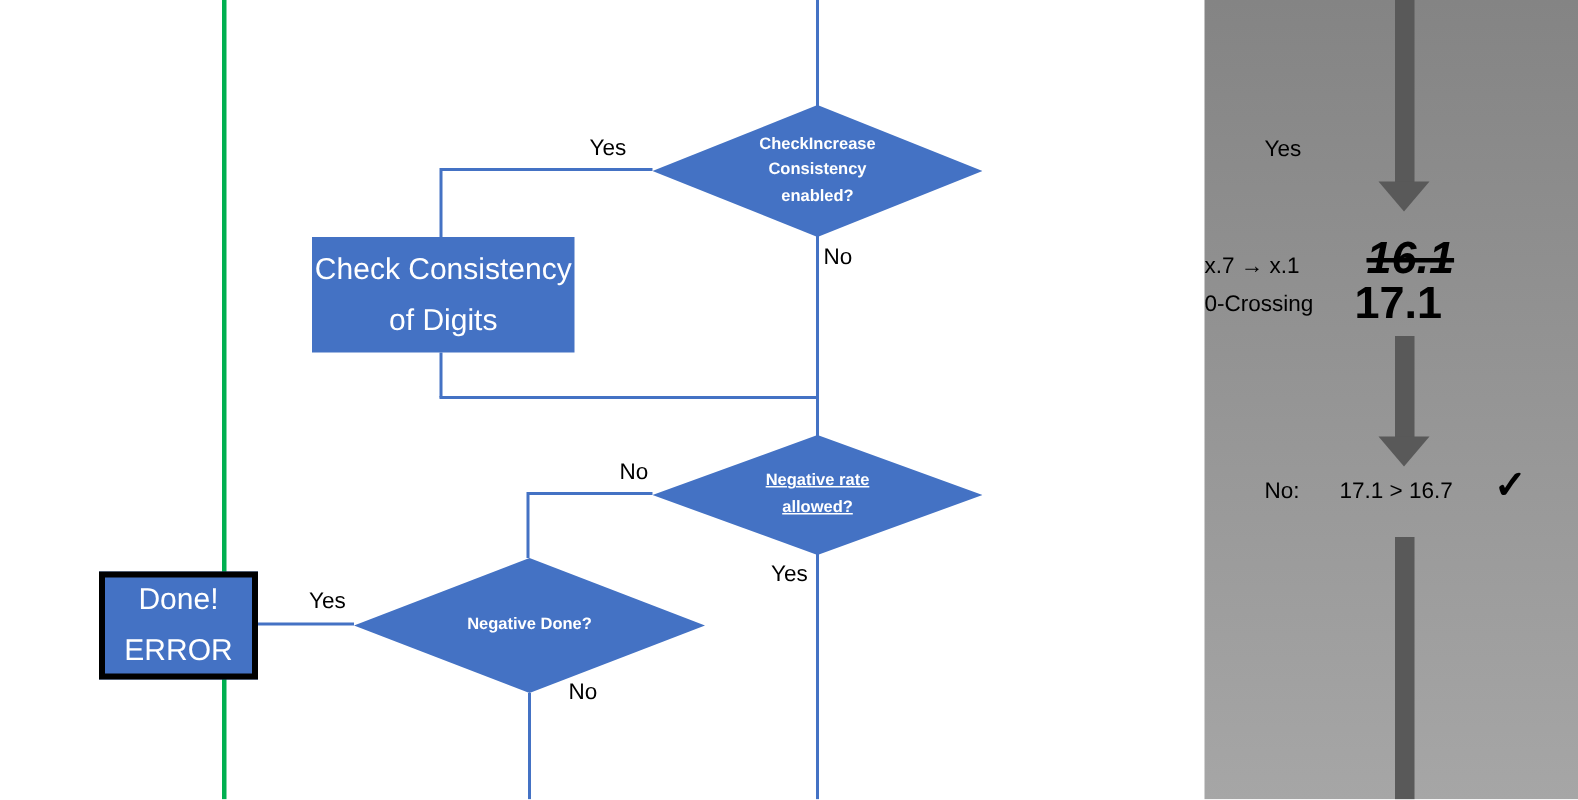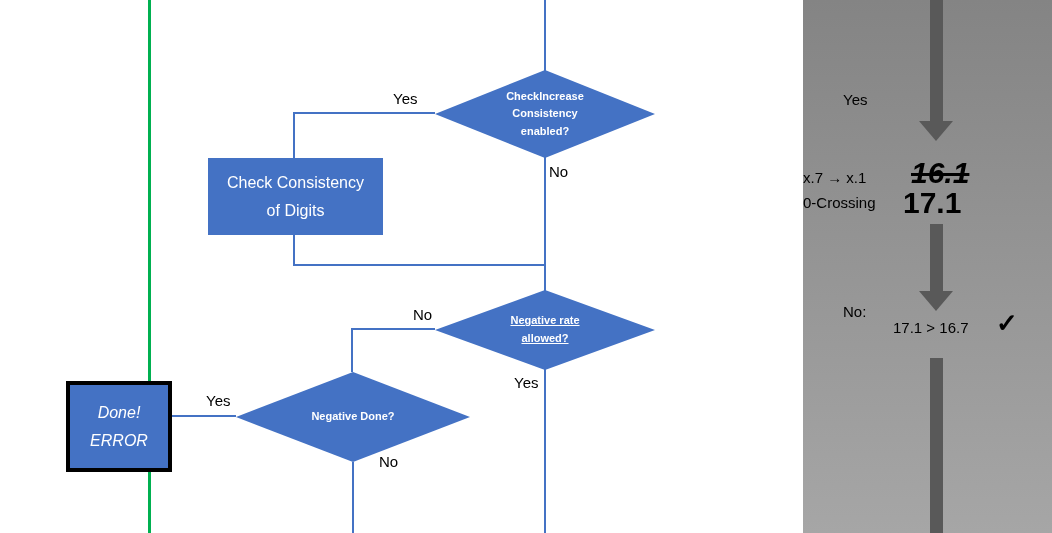--- a/index.html
+++ b/index.html
@@ -17,21 +17,21 @@
     position:absolute;background:#4472C4;
     clip-path:polygon(50% 0,100% 50%,50% 100%,0 50%);
     display:flex;align-items:center;justify-content:center;
     color:#fff;text-align:center;white-space:pre-line;
     font-weight:bold;font-size:11px;line-height:1.6;
   }
   .proc{
     position:absolute;background:#4472C4;box-sizing:border-box;
     display:flex;align-items:center;justify-content:center;
     color:#fff;text-align:center;white-space:pre-line;
-    font-size:16px;line-height:1.7;
+    font-size:20px;line-height:1.7;
   }
   .done{border:4px solid #000;}
   .edge-label{position:absolute;color:#000;font-size:15px;line-height:20px;}
   
   .panel{
     position:absolute;left:803px;top:0;width:249px;height:533px;
     background:linear-gradient(180deg,#848484 0%,#a6a6a6 100%);
   }
   .arrow-shaft{position:absolute;width:13px;background:#595959;}
   .arrow-head{
@@ -81,21 +81,21 @@
 
   <div class="diamond" style="left:435px;top:290px;width:220px;height:80px;text-decoration:underline;">
     <span>Negative rate
 allowed?</span>
   </div>
 
   <div class="diamond" style="left:236px;top:372px;width:234px;height:90px;">
     <span>Negative Done?</span>
   </div>
 
-  <div class="proc done" style="left:66px;top:381px;width:106px;height:91px;font-style:italic;">
+  <div class="proc done" style="left:66px;top:381px;width:106px;height:72px;">
     <span>Done!
 ERROR</span>
   </div>
 
   <div class="edge-label" style="left:393px;top:89px;">Yes</div>
   <div class="edge-label" style="left:549px;top:162px;">No</div>
   <div class="edge-label" style="left:413px;top:305px;">No</div>
   <div class="edge-label" style="left:514px;top:373px;">Yes</div>
   <div class="edge-label" style="left:206px;top:391px;">Yes</div>
   <div class="edge-label" style="left:379px;top:452px;">No</div>
@@ -111,20 +111,20 @@
 0-Crossing</div>
 
     <div class="big-num" style="left:108px;top:157px;font-style:italic;">
       <span class="strike">16.1</span>
     </div>
     <div class="big-num" style="left:100px;top:187px;">17.1</div>
 
     <div class="arrow-shaft" style="left:127px;top:224px;height:68px;"></div>
     <div class="arrow-head" style="left:116px;top:291px;"></div>
 
-    <div class="panel-text" style="left:40px;top:302px;">No:</div>
+    <div class="panel-text" style="left:40px;top:318px;">No:</div>
     <div class="panel-text" style="left:90px;top:318px;">17.1 &gt; 16.7</div>
     <div class="checkmark" style="left:193px;top:310px;">✓</div>
 
     <div class="arrow-shaft" style="left:127px;top:358px;height:175px;"></div>
   </div>
 
 </div>
 
 </body></html>

